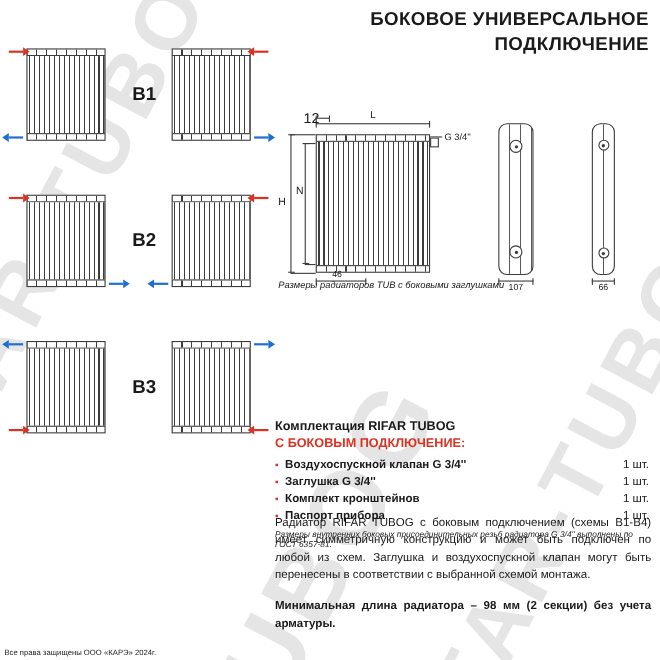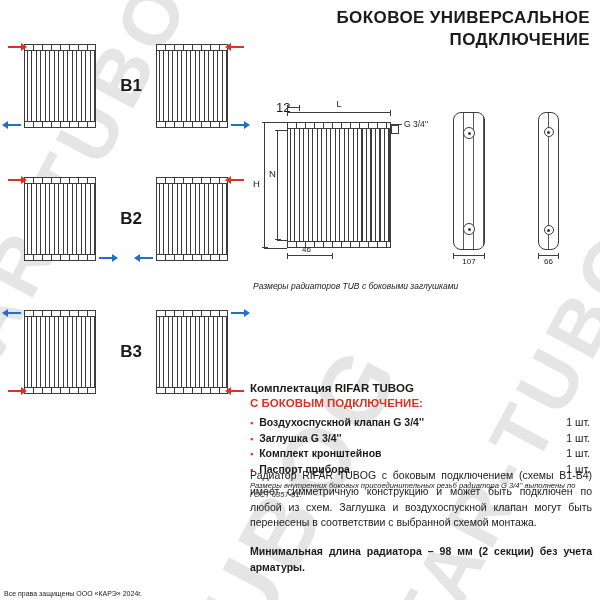--- a/index.html
+++ b/index.html
@@ -88,21 +88,21 @@
     border:1.5px solid #3c3c3c; border-radius:50%; background:#fff; box-sizing:border-box;
   }
   .p1 .boss { width:12px; height:12px; }
   .p2 .boss { width:10px; height:10px; }
   .boss::after {
     content:""; position:absolute; left:50%; top:50%; width:3px; height:3px;
     margin:-1.5px 0 0 -1.5px; background:#3c3c3c; border-radius:50%;
   }
   .boss.top { top:14px; } .boss.bot { bottom:14px; }
 
-  .caption { position:absolute; left:253px; top:281px; z-index:1; font-size:8.5px; font-style:italic; }
+  .caption { position:absolute; left:253px; top:254px; z-index:1; font-size:8.5px; font-style:italic; }
 
   
   .equipment { position:absolute; left:250px; top:354px; width:340px; z-index:1; }
   .eq-h1 { font-size:11.5px; font-weight:bold;margin-top:28px; }
   .eq-h2 { font-size:11.5px; font-weight:bold; color:#da3223; margin:3px 0 7px; }
   .eq-row { display:flex; justify-content:space-between; align-items:baseline; font-size:10.5px; margin-bottom:3.5px; }
   .eq-name { font-weight:bold; }
   .bullet { color:#da3223; margin-right:6px; font-size:9px; }
   .eq-qty { font-weight:normal; }
   .eq-note { font-size:7.6px; font-style:italic; margin-top:6px; }

